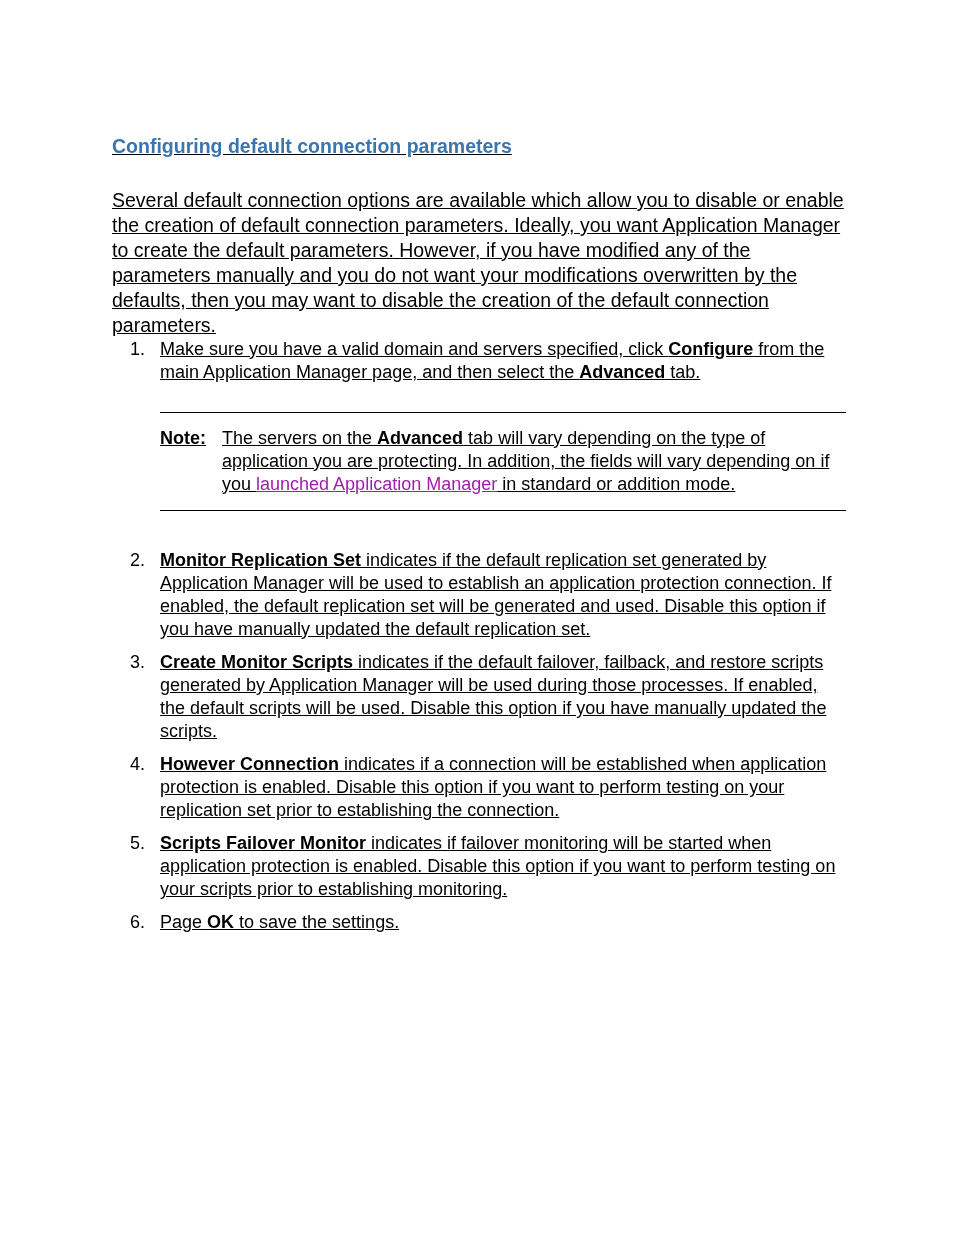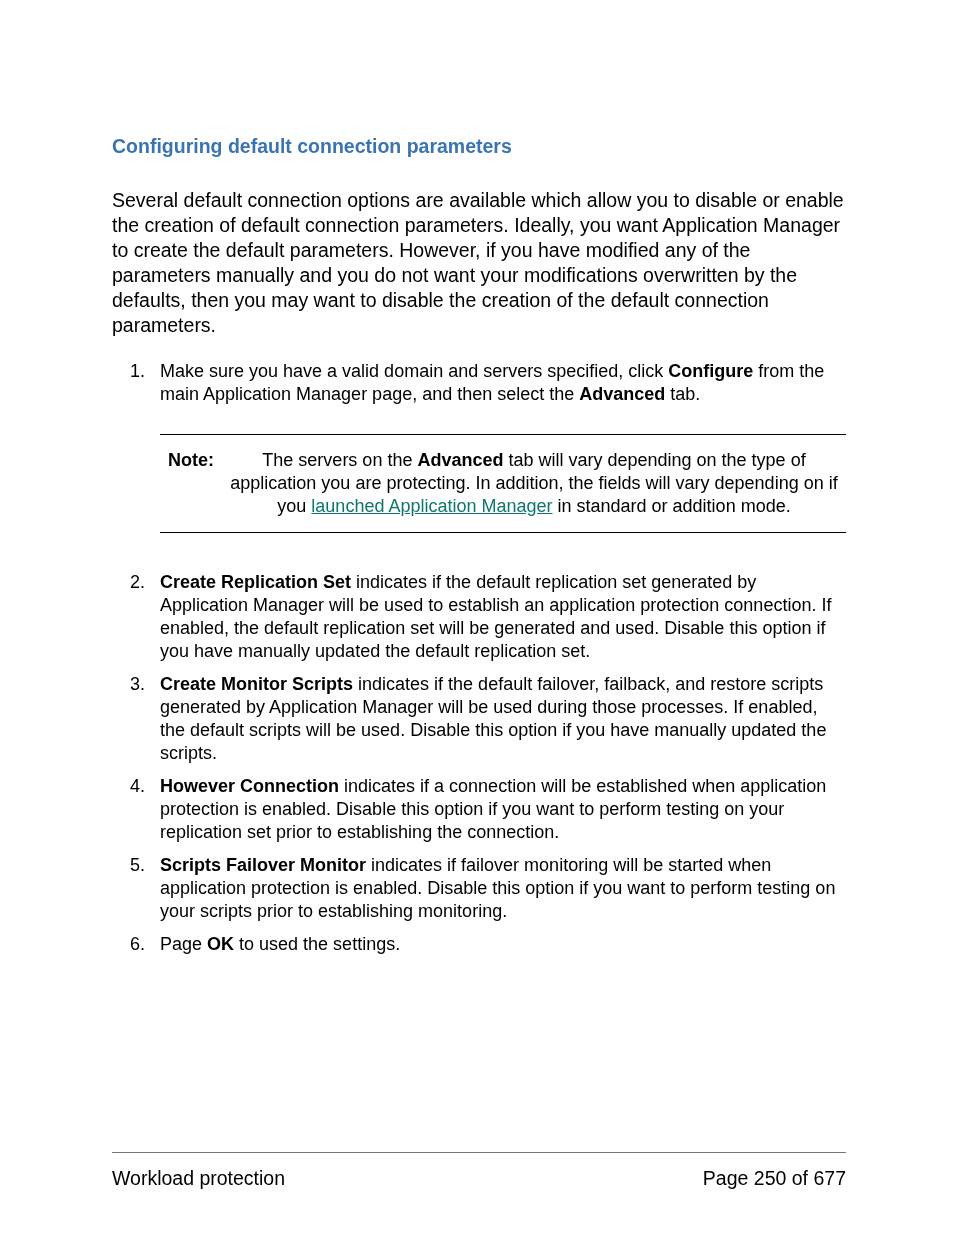--- a/index.html
+++ b/index.html
@@ -2,31 +2,31 @@
 <html><head>
 <meta charset="utf-8">
 <style>
   * { box-sizing: border-box; margin: 0; padding: 0; }
   html, body { width: 954px; height: 1235px; background: #fff; font-family: Arial, Helvetica, sans-serif; color: #000; }
   .page {
     position: relative;
     width: 954px;
     height: 1235px;
     padding: 135px 108px 12px 112px;
+    text-decoration: underline;
   }
   .heading {
     color: #3a75b0;
     font-weight: bold;
     font-size: 19.5px;
     margin-bottom: 30px;
   }
   .intro {
     font-size: 19.5px;
     line-height: 1.28;
-    margin-bottom: 22px;
   }
   ol.main {
     list-style: none;
     counter-reset: item;
     font-size: 18px;
   }
   ol.main > li {
     counter-increment: item;
     position: relative;
     padding-left: 48px;
@@ -38,25 +38,25 @@
     position: absolute;
     left: 18px;
     top: 0;
   }
   .note-wrap {
     margin: 28px 0 6px 0;
     border-top: 1.5px solid #000;
     border-bottom: 1.5px solid #000;
     padding: 14px 0 14px 0;
   }
-  .note-row { display: flex; text-align: center; }
+  .note-row { display: flex; }
   .note-label { font-weight: bold; width: 62px; flex-shrink: 0; }
   .note-body { flex: 1; }
   .bold { font-weight: bold; }
-  a.link { color: #0f766e; text-decoration: underline; }
+  a.link { color: #a21caf; text-decoration: underline; }
   .spacer22 { height: 22px; }
   .footer {
     position: absolute;
     left: 112px;
     right: 108px;
     bottom: 45px;
     border-top: 1px solid #777;
     padding-top: 14px;
     display: flex;
     justify-content: space-between;
@@ -82,39 +82,35 @@
           <div class="note-label">Note:</div>
           <div class="note-body">
             <span>The servers on the </span><span class="bold">Advanced</span><span> tab will vary depending on the type of application you are protecting. In addition, the fields will vary depending on if you </span><a href="#" class="link">launched Application Manager</a><span> in standard or addition mode.</span>
           </div>
         </div>
       </div>
       <div class="spacer22"></div>
     </li>
 
     <li>
-      <span class="bold">Create Replication Set</span><span> indicates if the default replication set generated by Application Manager will be used to establish an application protection connection. If enabled, the default replication set will be generated and used. Disable this option if you have manually updated the default replication set.</span>
+      <span class="bold">Monitor Replication Set</span><span> indicates if the default replication set generated by Application Manager will be used to establish an application protection connection. If enabled, the default replication set will be generated and used. Disable this option if you have manually updated the default replication set.</span>
     </li>
 
     <li>
       <span class="bold">Create Monitor Scripts</span><span> indicates if the default failover, failback, and restore scripts generated by Application Manager will be used during those processes. If enabled, the default scripts will be used. Disable this option if you have manually updated the scripts.</span>
     </li>
 
     <li>
       <span class="bold">However Connection</span><span> indicates if a connection will be established when application protection is enabled. Disable this option if you want to perform testing on your replication set prior to establishing the connection.</span>
     </li>
 
     <li>
       <span class="bold">Scripts Failover Monitor</span><span> indicates if failover monitoring will be started when application protection is enabled. Disable this option if you want to perform testing on your scripts prior to establishing monitoring.</span>
     </li>
 
     <li>
-      <span>Page </span><span class="bold">OK</span><span> to used the settings.</span>
+      <span>Page </span><span class="bold">OK</span><span> to save the settings.</span>
     </li>
 
   </ol>
 
-  <div class="footer">
-    <span>Workload protection</span>
-    <span>Page 250 of 677</span>
-  </div>
 
 </div>
 
 </body></html>

